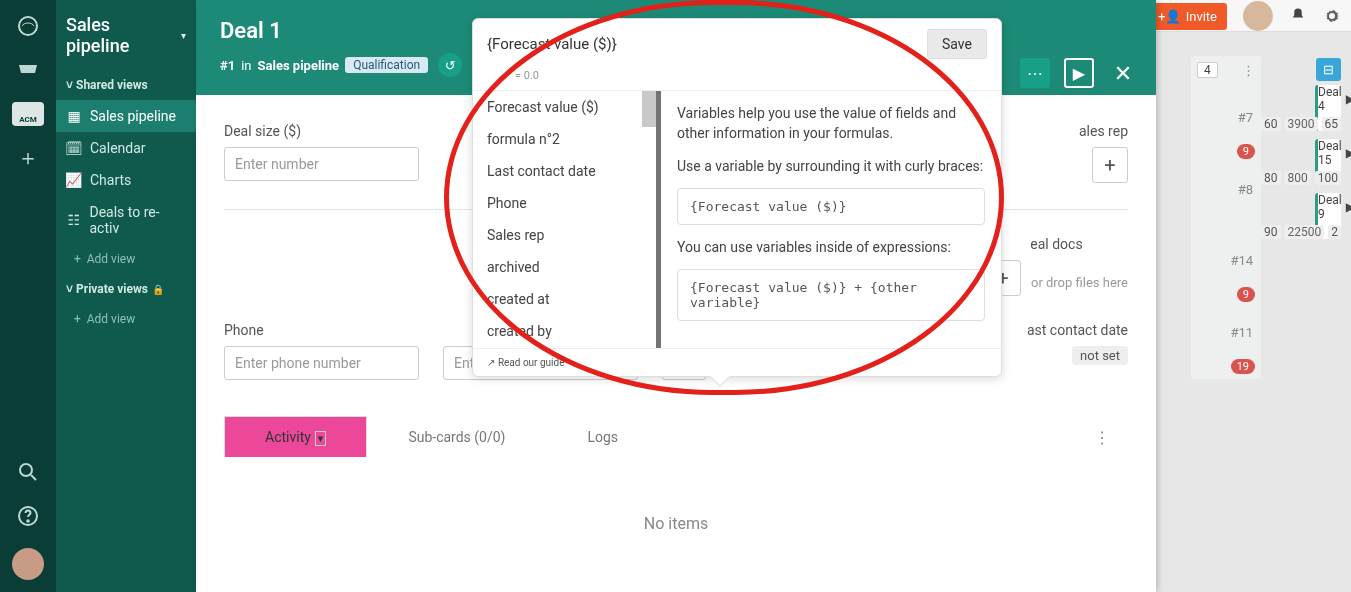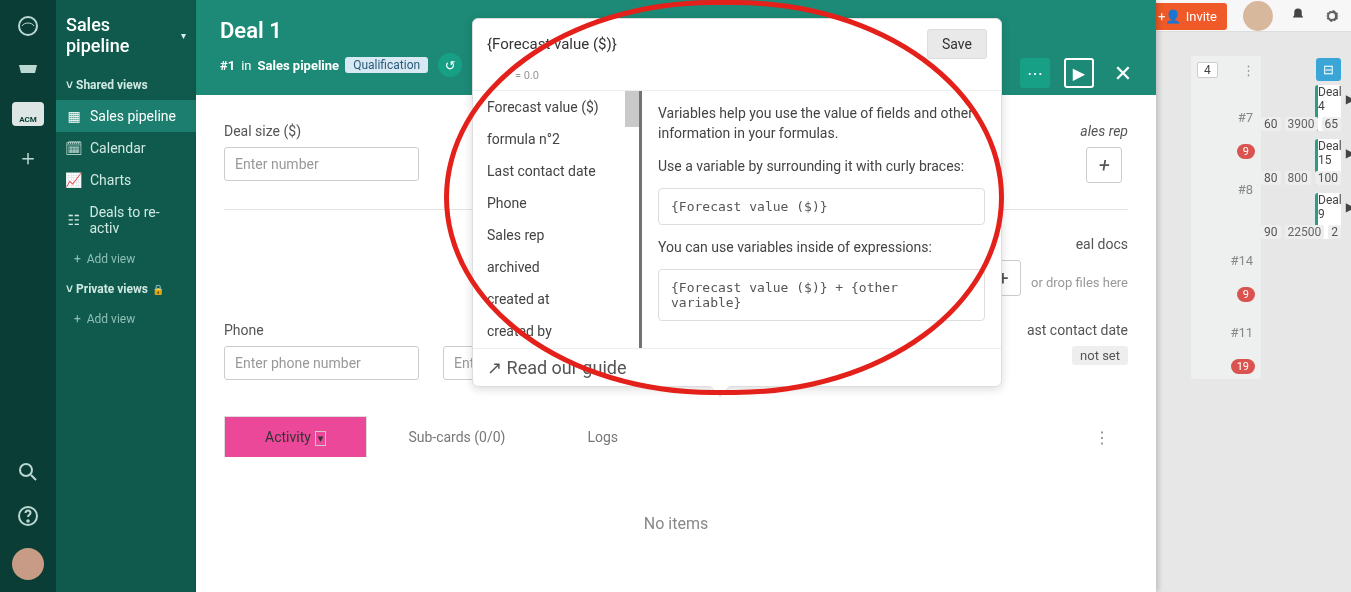--- a/index.html
+++ b/index.html
@@ -78,26 +78,26 @@
 
 .badge-red { background:#d9534f; color:#fff; border-radius:10px; padding:1px 6px; font-size:11px;}
 
 
 .popover { position:absolute; left:276px; top:18px; width:530px; background:#fff; border:1px solid #ddd; border-radius:6px; box-shadow:0 2px 10px rgba(0,0,0,.15); z-index:50; font-size:14px; display:flex; flex-direction:column;}
 .pv-head { display:flex; align-items:center; justify-content:space-between; padding:10px 14px;}
 .pv-input { flex:1; border:none; outline:none; font-size:15px; color:#333;}
 .pv-save { background:#e9e9e9; border:1px solid #ddd; padding:6px 14px; border-radius:3px; cursor:pointer; font-size:14px; color:#333;}
 .pv-sub { padding:0 14px 8px; font-size:11px; color:#999;margin-left:28px;}
 .pv-body { display:flex; border-top:1px solid #eee; height:258px;}
-.pv-left { width:169px; border-right:3px solid #737373; overflow-y:auto; position:relative;}
+.pv-left { width:188px; border-right:5px solid #737373; overflow-y:auto; position:relative;}
 .pv-left-item { padding:8px 14px; color:#444; cursor:pointer;}
 .pv-right { flex:1; padding:12px 16px; color:#444; font-size:14px; overflow:auto;}
 .pv-right p { line-height:1.45; margin-bottom:12px;}
 .codebox { border:1px solid #ddd; border-radius:4px; padding:10px 12px; font-family:Menlo,Consolas,monospace; font-size:13px; color:#555; margin-bottom:12px;}
-.pv-footer { padding:8px 14px; border-top:1px solid #eee; font-size:18px;}
+.pv-footer { padding:8px 14px; border-top:1px solid #eee; font-size:10px;}
 .pv-footer a { color:#555; text-decoration:none;}
 .pv-tail { position:absolute; bottom:-8px; left:240px; width:14px; height:14px; background:#fff; border-right:1px solid #ddd; border-bottom:1px solid #ddd; transform:rotate(45deg);}
 .scroll-ind { position:absolute; right:0; top:0; width:14px; height:36px; background:#c9c9c9;}
 
 
 .hl { position:absolute; left:248px; top:0; width:560px; height:395px; border:5px solid #e3201a; border-radius:48% / 50%; pointer-events:none; z-index:60;}
 
 svg { width:100%; height:100%; }
 </style>
 </head>
@@ -290,30 +290,30 @@
         </div>
       </div>
 
       <div class="deal-body">
         <div class="field-row">
           <div class="field">
             <span>Deal size ($)</span>
             <div class="input">Enter number</div>
           </div>
           <div style="flex:1"></div>
-          <div class="field" style="align-items:center;font-style:italic;">
+          <div class="field" style="align-items:flex-end;">
             <span>ales rep</span>
             <div class="plus-box">+</div>
           </div>
         </div>
 
         <div class="divider"></div>
 
         <div class="field-row" style="justify-content:flex-end;">
-          <div class="field" style="align-items:flex-end;">
+          <div class="field" style="align-items:center;">
             <span>eal docs</span>
             <div style="display:flex;align-items:center;gap:10px;">
               <div class="plus-box">+</div>
               <span style="color:#999;font-size:13px;margin-top:8px;">or drop files here</span>
             </div>
           </div>
         </div>
 
         <div class="field-row">
           <div class="field">

